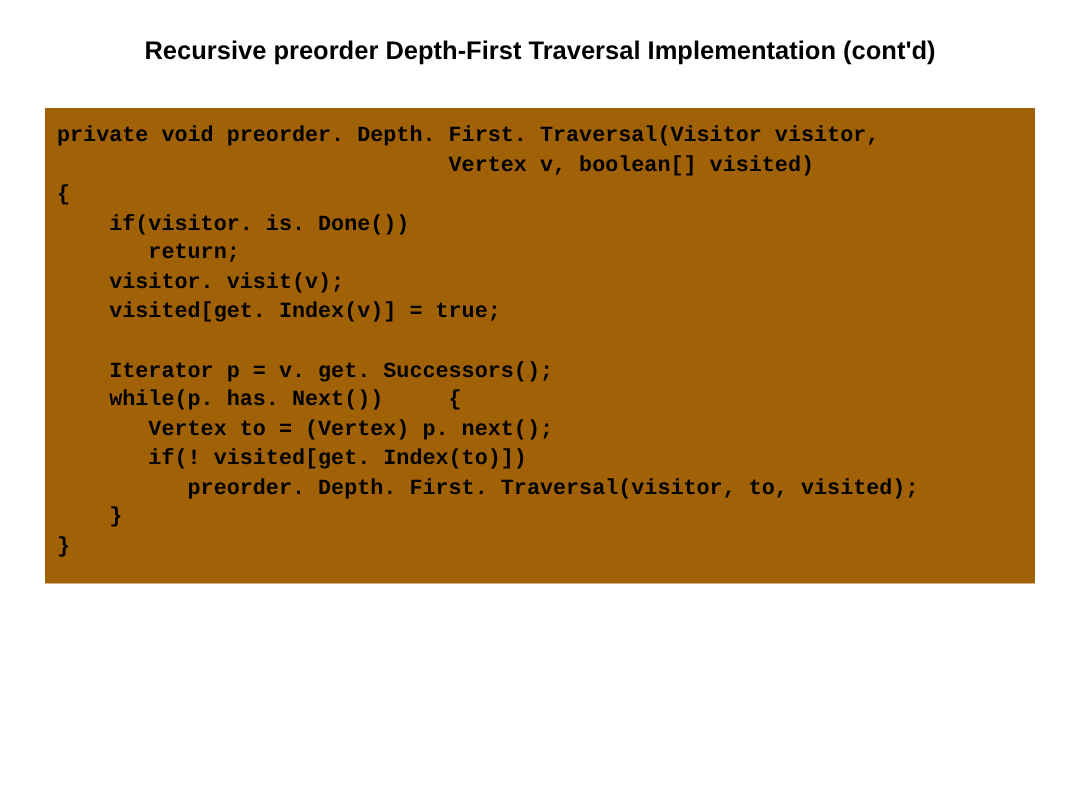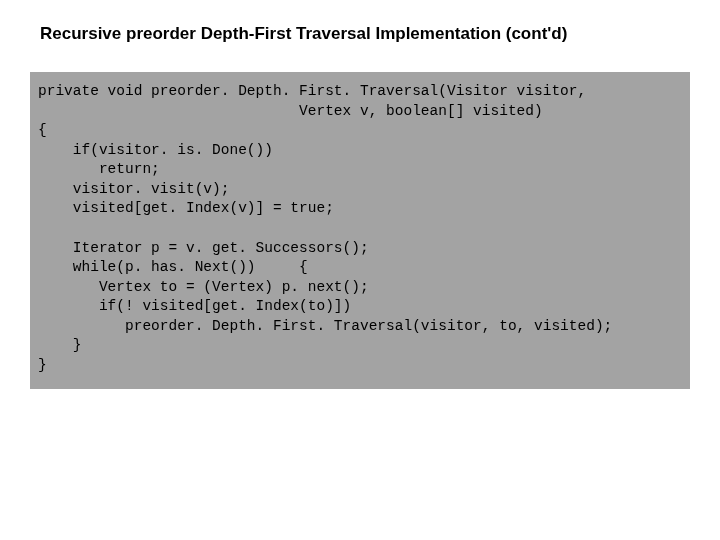--- a/index.html
+++ b/index.html
@@ -4,32 +4,33 @@
   <style>
     * { margin: 0; padding: 0; box-sizing: border-box; }
     body {
       width: 720px;
       height: 540px;
       background: #ffffff;
       font-family: Arial, Helvetica, sans-serif;
       padding: 20px 40px;
     }
     .title {
+      text-align: center;
       font-size: 17px;
       font-weight: bold;
       color: #000;
       margin-bottom: 28px;
       margin-top: 4px;
     }
     .code-block {
-      background: #a3a3a3;
+      background: #a16207;
       padding: 10px 8px 14px 8px;
       font-family: "Courier New", Courier, monospace;
       font-size: 14.5px;
-      font-weight: normal;
+      font-weight: bold;
       color: #000;
       line-height: 1.35;
       white-space: pre;
       margin-left: -10px;
       margin-right: -10px;
     }
   </style>
 </head>
 <body>
 

